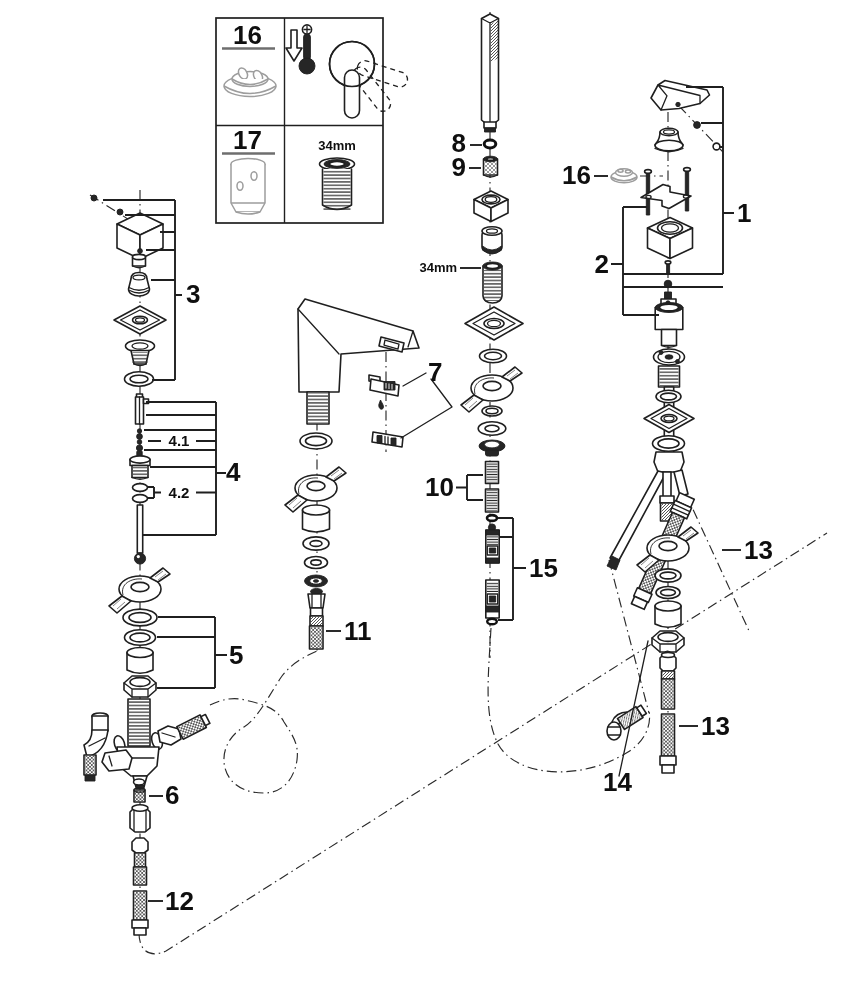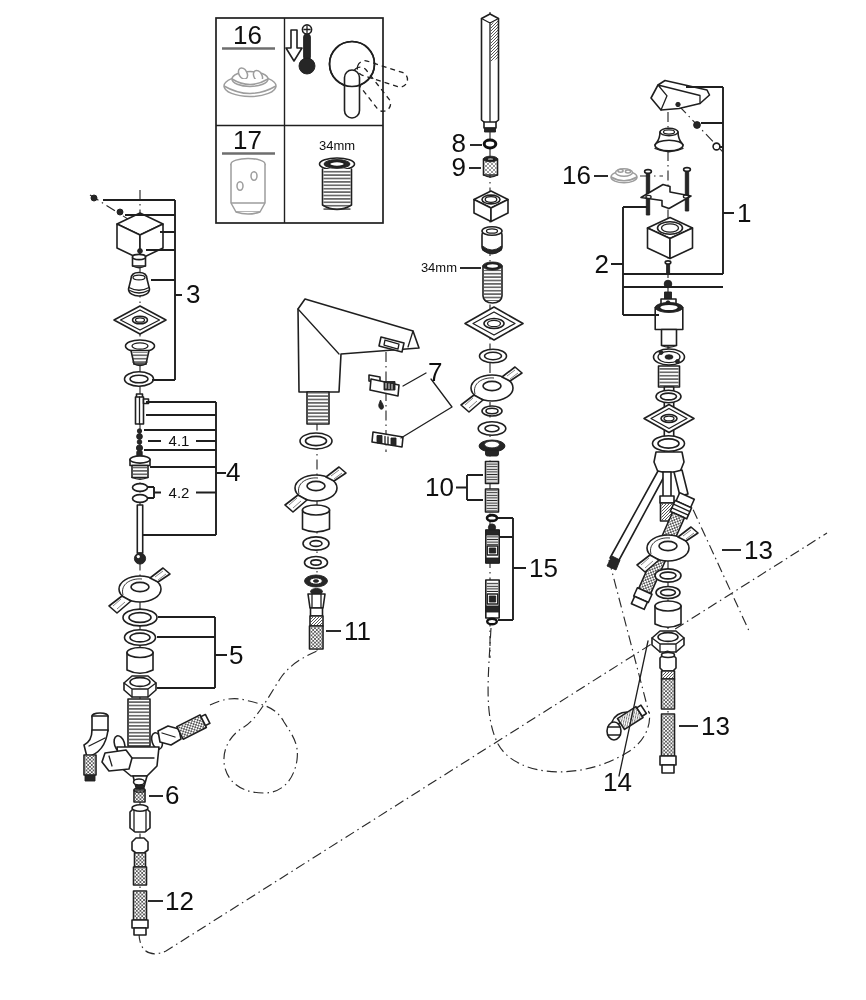--- a/index.html
+++ b/index.html
@@ -1,16 +1,16 @@
 <!DOCTYPE html>
 <html><head>
 <meta charset="utf-8">
 <style>
   html,body{margin:0;padding:0;background:#fff;}
-  .page{width:866px;height:1000px;position:relative;background:#fff;overflow:hidden;}
+  .page{width:866px;height:1000px;position:relative;background:#fff;overflow:hidden;font-weight:bold;}
   svg{display:block;}
   .fw{fill:#fff;stroke:#1f1f1f;stroke-width:1.6;stroke-linejoin:round;stroke-linecap:round;}
   .ln{fill:none;stroke:#1f1f1f;stroke-width:1.3;stroke-linejoin:round;stroke-linecap:round;}
   .fd{fill:#262626;stroke:#1f1f1f;stroke-width:0.9;stroke-linejoin:round;}
   .cl{fill:none;stroke:#2a2a2a;stroke-width:1.15;stroke-dasharray:10 4 1.5 4;}
   .bk{fill:none;stroke:#1f1f1f;stroke-width:1.9;stroke-linecap:butt;}
   .tick{fill:none;stroke:#1f1f1f;stroke-width:1.9;stroke-linecap:butt;}
   .lbl{font-family:"Liberation Sans",sans-serif;font-size:26px;fill:#0f0f0f;}
   .lbl-m{font-family:"Liberation Sans",sans-serif;font-size:15px;fill:#0f0f0f;}
   .lbl-s{font-family:"Liberation Sans",sans-serif;font-size:13px;fill:#0f0f0f;}

